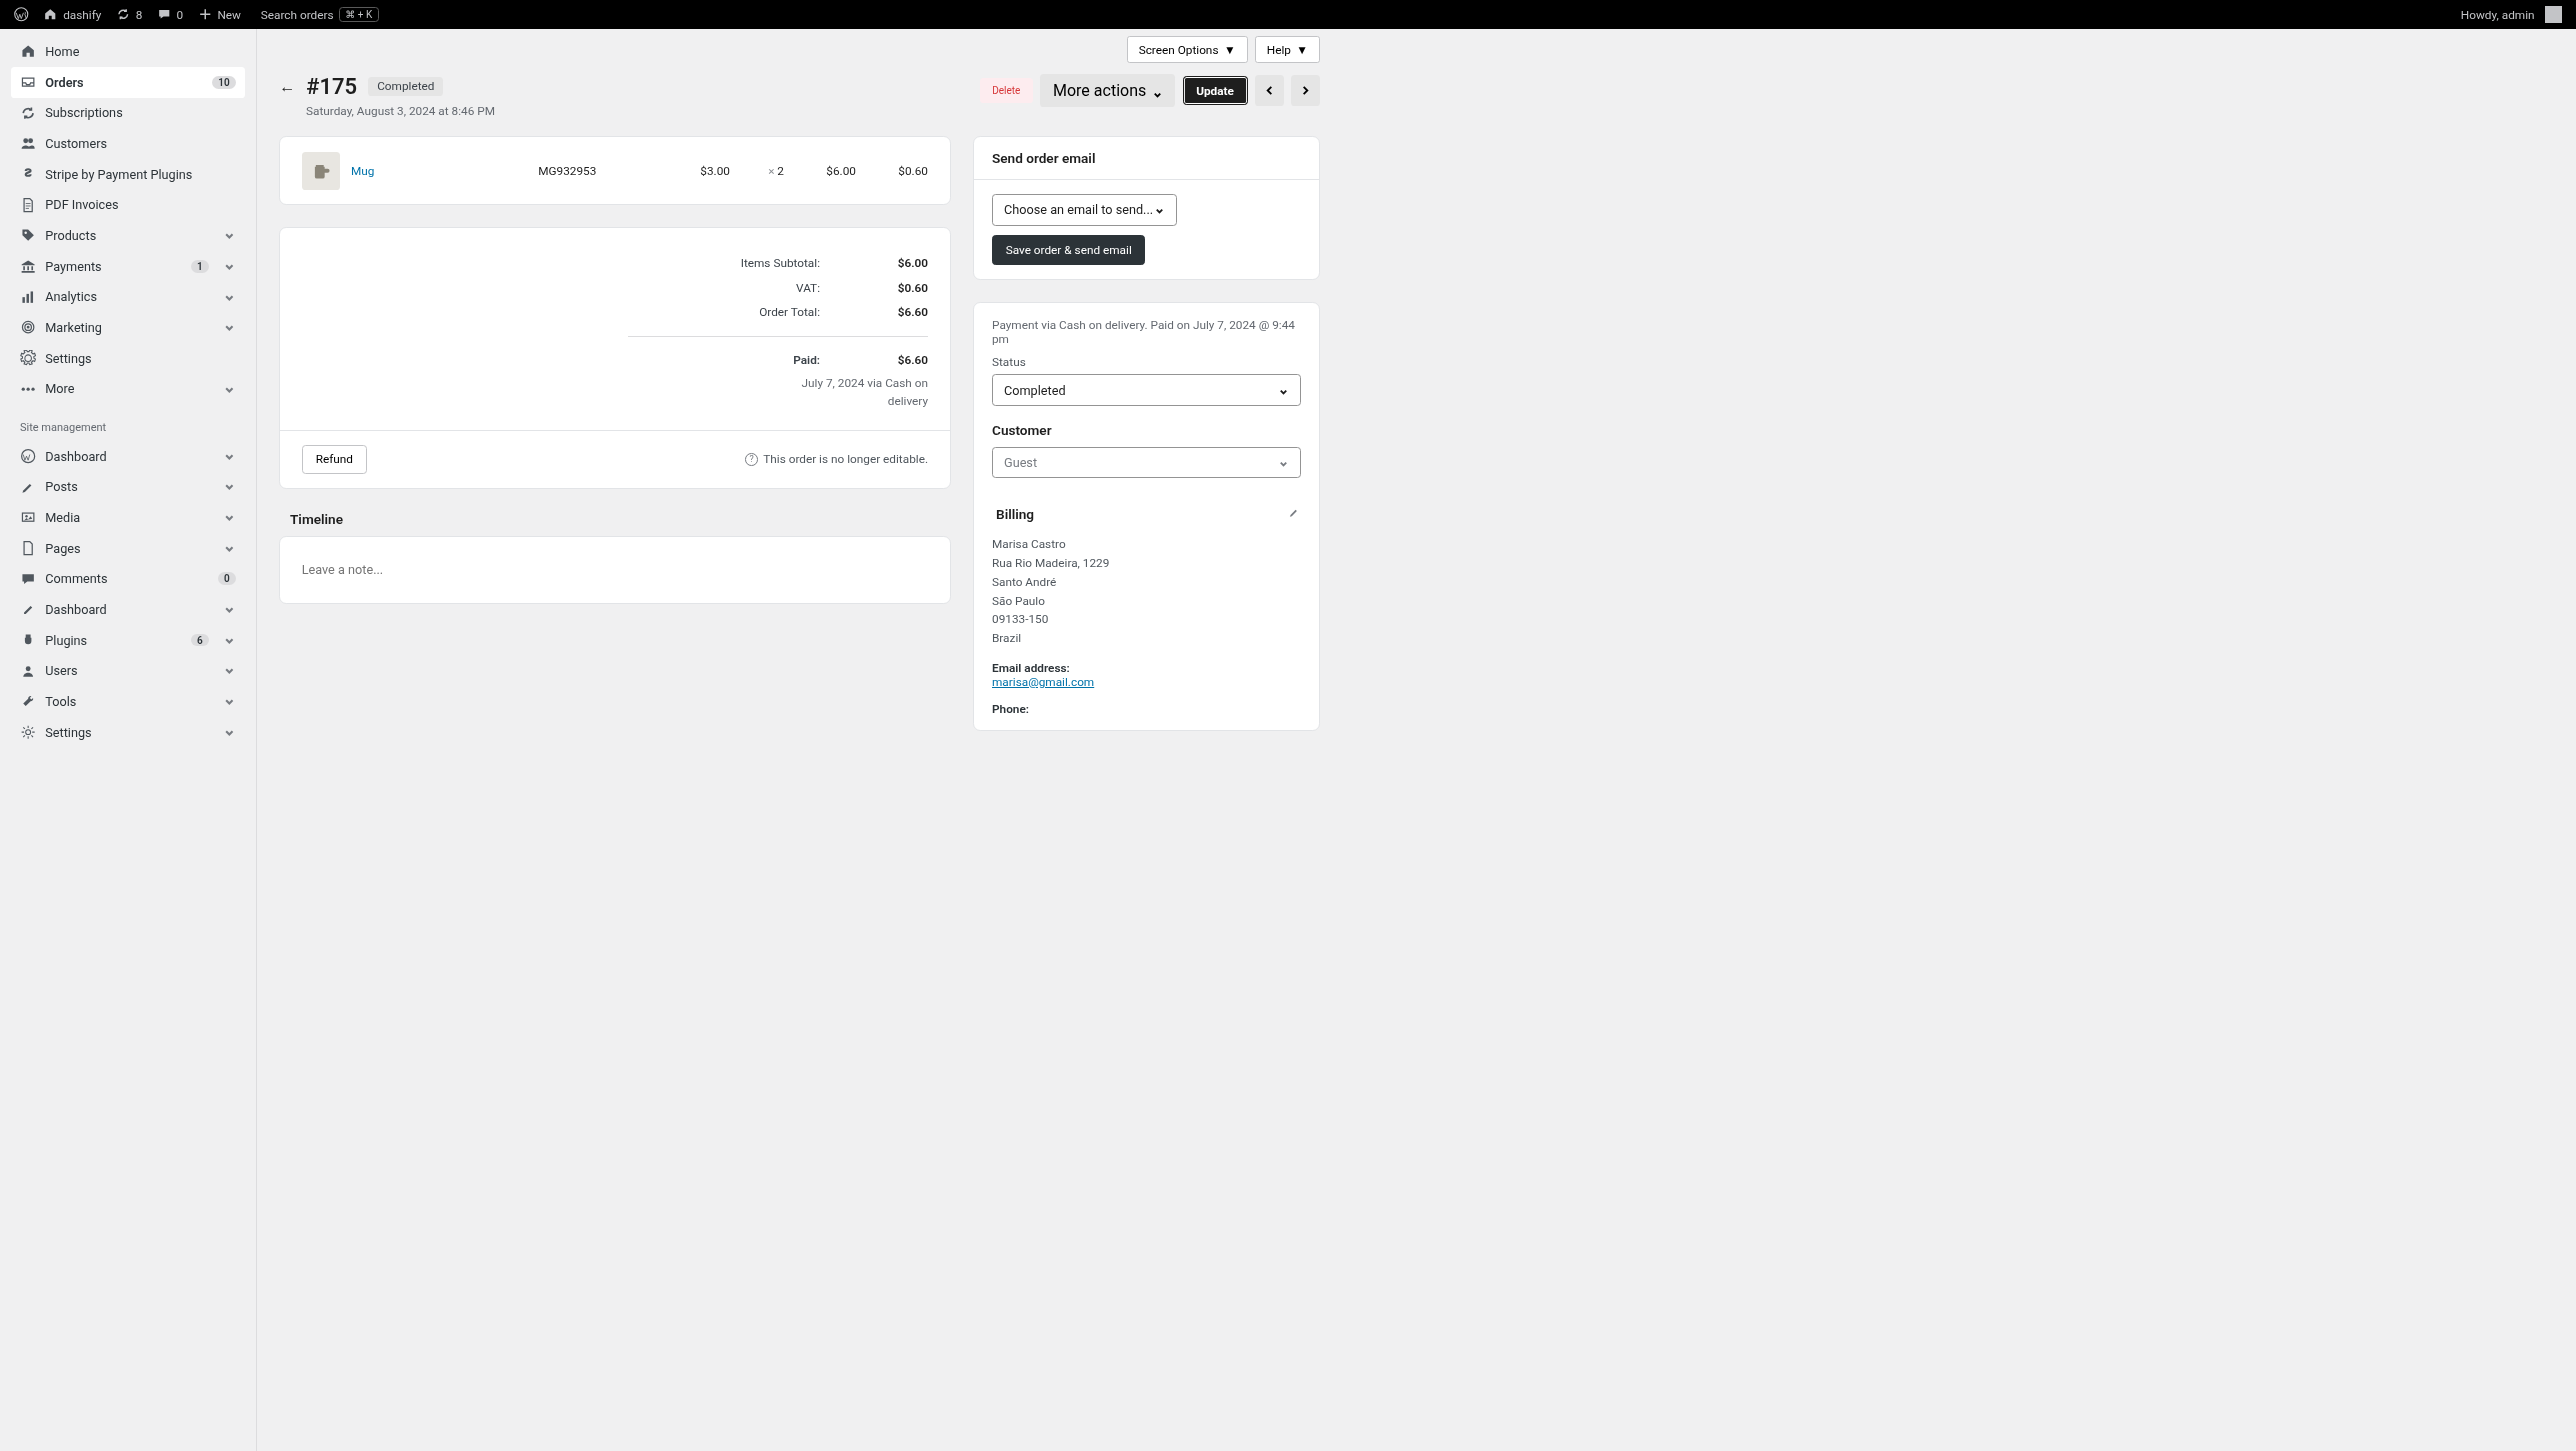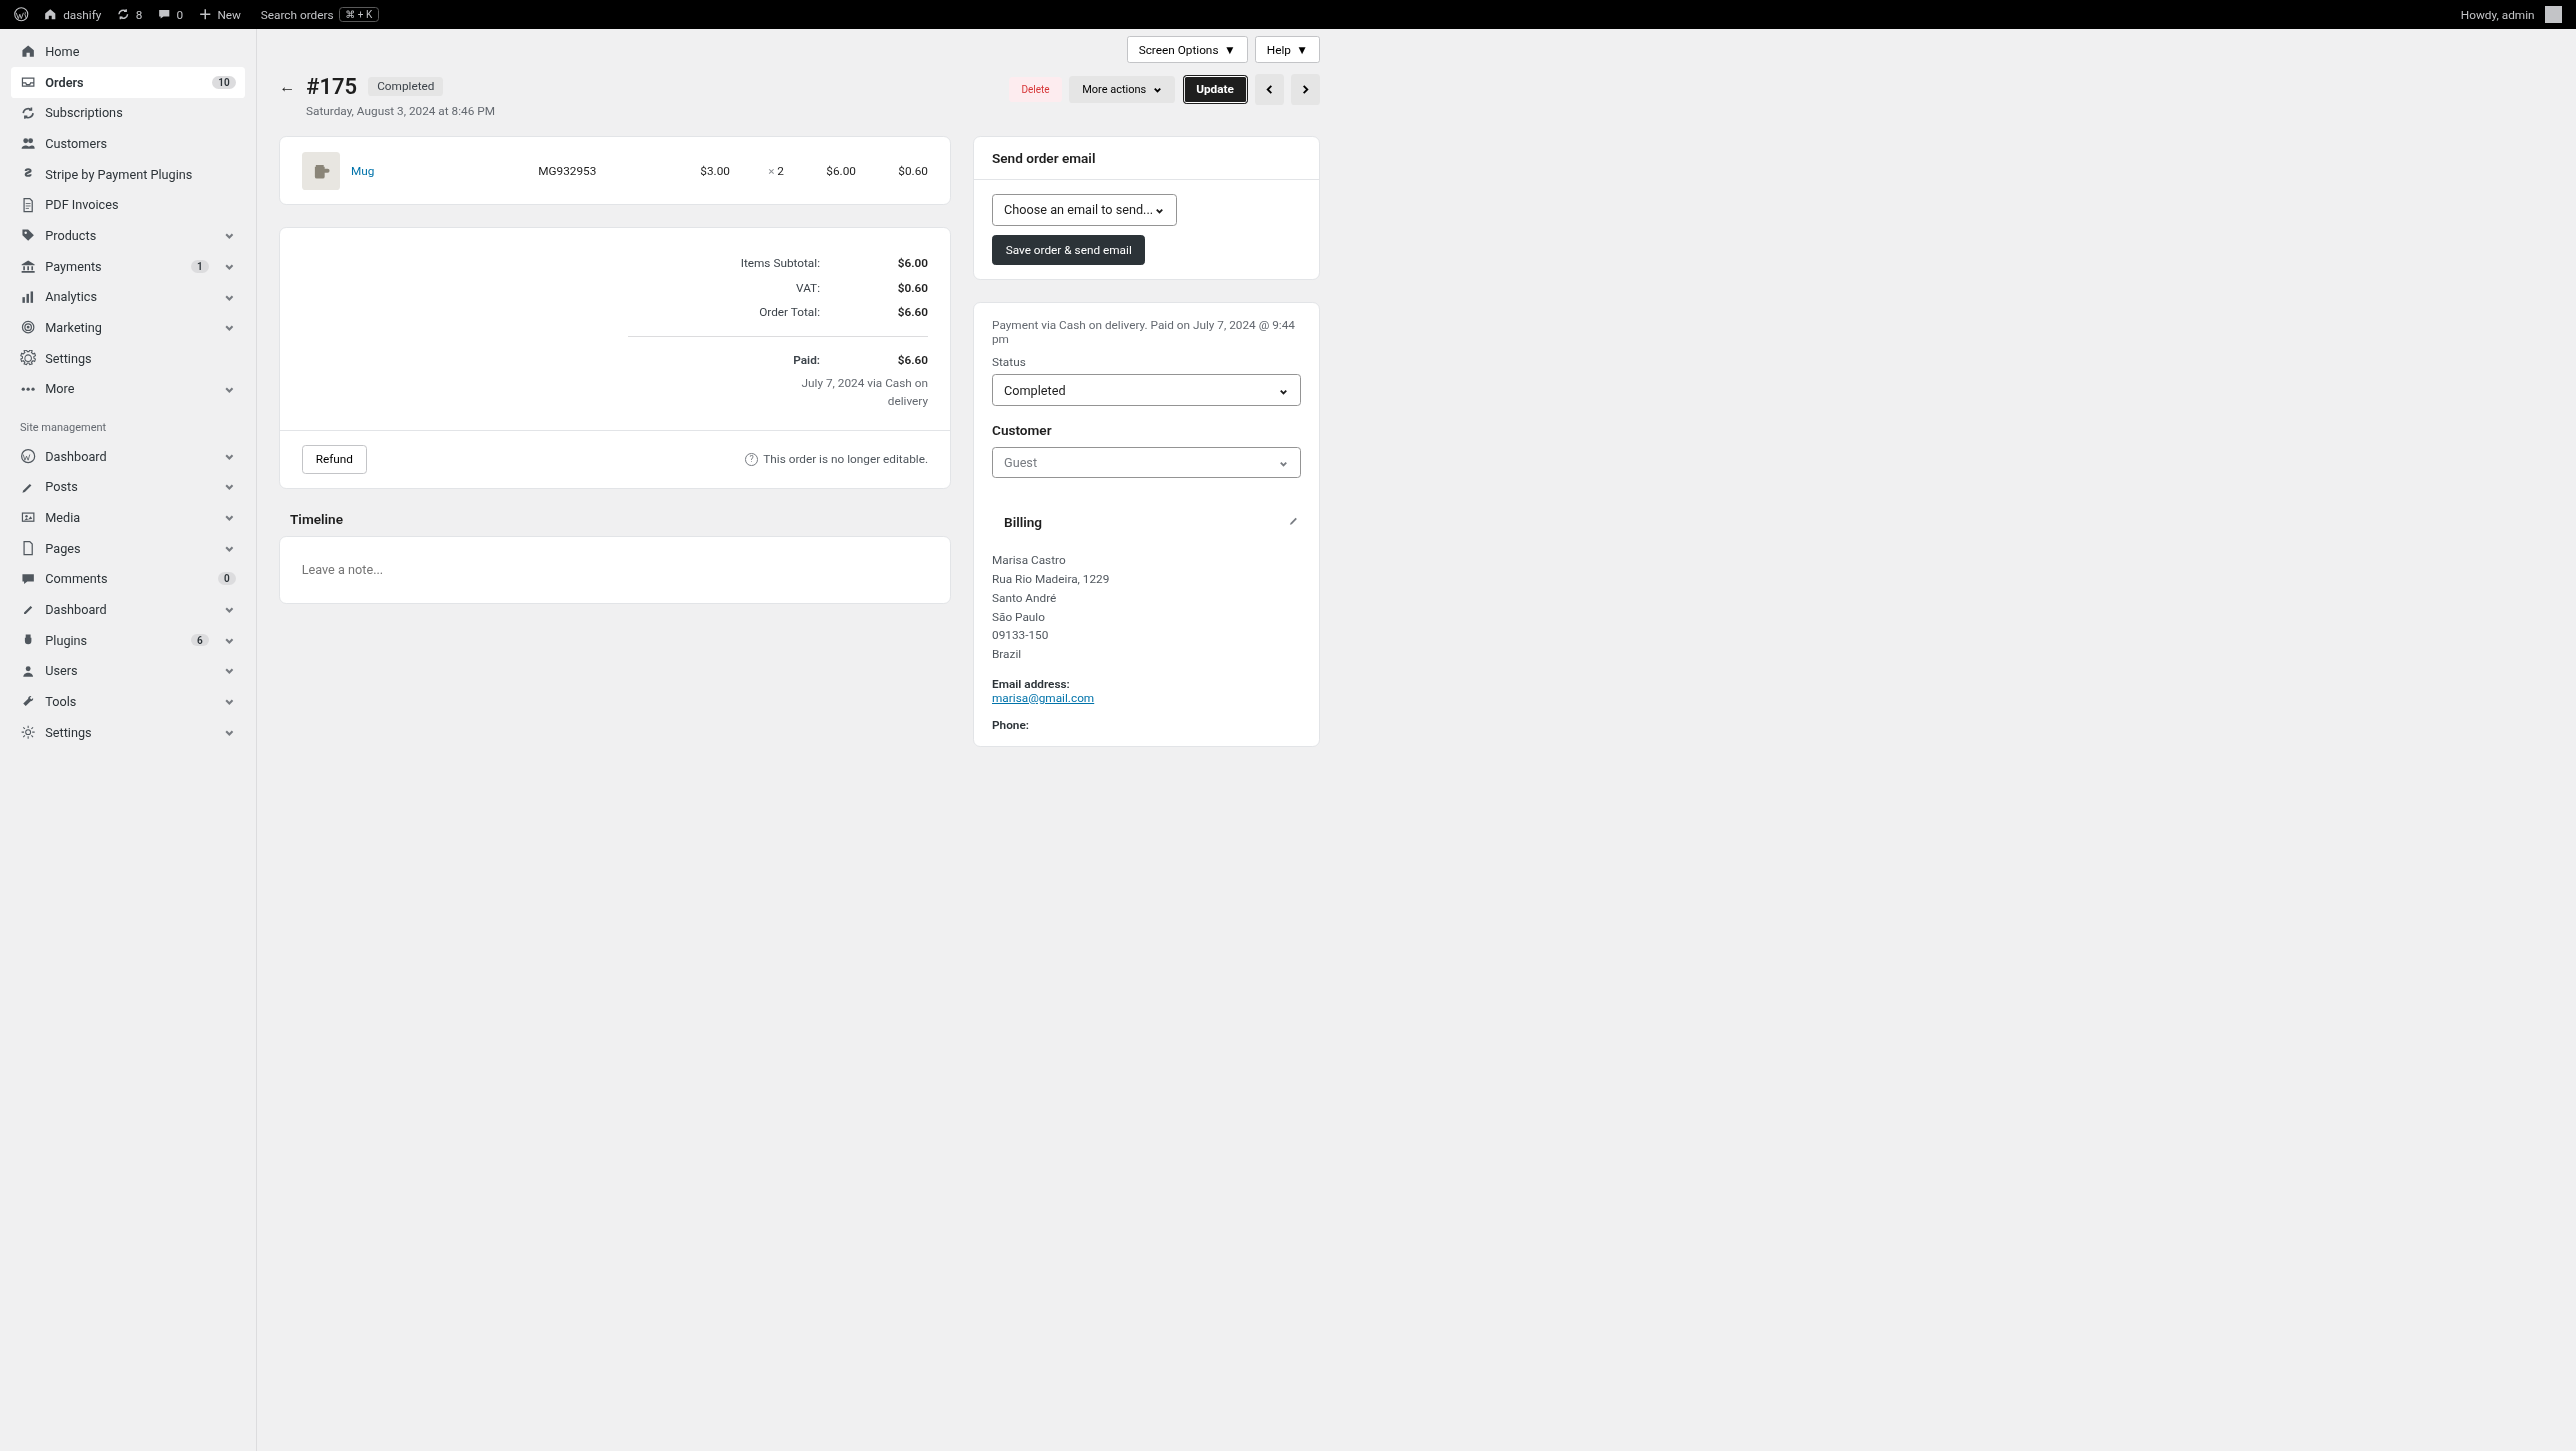--- a/index.html
+++ b/index.html
@@ -34,21 +34,21 @@
 
 
 .order-header { display: flex; justify-content: space-between; align-items: flex-start; margin-bottom: 18px; }
 .order-title-row { display: flex; align-items: center; gap: 11px; }
 .back-arrow { font-size: 16.3px; cursor: pointer; }
 .order-num { font-size: 22px; font-weight: 600; }
 .status-pill { background: #e5e5e5; color: #3c434a; border-radius: 3.6px; padding: 2.7px 9px; font-size: 11.8px; }
 .order-date { color: #646970; font-size: 11.8px; margin-top: 5.4px; margin-left: 27px; }
 .header-actions { display: flex; gap: 7.2px; align-items: center; }
 .btn-delete { background: #fdecef; color: #d63638; border: none; border-radius: 3.6px; padding: 7.2px 12.7px; font-size: 10px; cursor: pointer; }
-.btn-more { background: #e5e5e5; border: none; border-radius: 3.6px; padding: 7.2px 12.7px; font-size: 11px; display: inline-flex; align-items: center; gap: 5.4px; cursor: pointer; }
+.btn-more { background: #e5e5e5; border: none; border-radius: 3.6px; padding: 7.2px 12.7px; font-size: 16px; display: inline-flex; align-items: center; gap: 5.4px; cursor: pointer; }
 .btn-update { background: #1e1e1e; color: #fff; border: 1.8px solid #1e1e1e; border-radius: 3.6px; padding: 6.3px 12.7px; font-size: 11.8px; font-weight: 700; cursor: pointer; box-shadow: 0 0 0 0.9px #fff inset; }
 .btn-nav { background: #e5e5e5; border: none; border-radius: 3.6px; width: 29px; height: 31px; display: inline-flex; align-items: center; justify-content: center; cursor: pointer; }
 
 
 .cols { display: flex; gap: 22px; align-items: flex-start; }
 .col-left { flex: 1; }
 .col-right { width: 347px; }
 
 
 .card { background: #fff; border: 0.9px solid #e2e4e7; border-radius: 7.2px; margin-bottom: 22px; }
@@ -535,21 +535,21 @@
 
             <div class="rc-heading">Customer</div>
             <div class="select-box guest-select">
                 <span>Guest</span>
                 <span class="chev-down-sm"><svg viewBox="0 0 12 12" fill="none" stroke="currentColor" stroke-width="2">
                     <path d="M3 5l3 3 3-3"></path>
                   </svg></span>
               </div>
 
             <div class="billing-head">
-              <span class="rc-heading" style="margin:12px">Billing</span>
+              <span class="rc-heading" style="margin:4px">Billing</span>
               <span style="color:#787c82;cursor:pointer"><svg width="12.7" height="12.7" viewBox="0 0 20 20" fill="currentColor">
                     <path d="M4 14l8-8 2 2-8 8-3 1z"></path>
                   </svg></span>
             </div>
             <div class="addr-line">Marisa Castro</div>
             <div class="addr-line">Rua Rio Madeira, 1229</div>
             <div class="addr-line">Santo André</div>
             <div class="addr-line">São Paulo</div>
             <div class="addr-line">09133-150</div>
             <div class="addr-line">Brazil</div>

